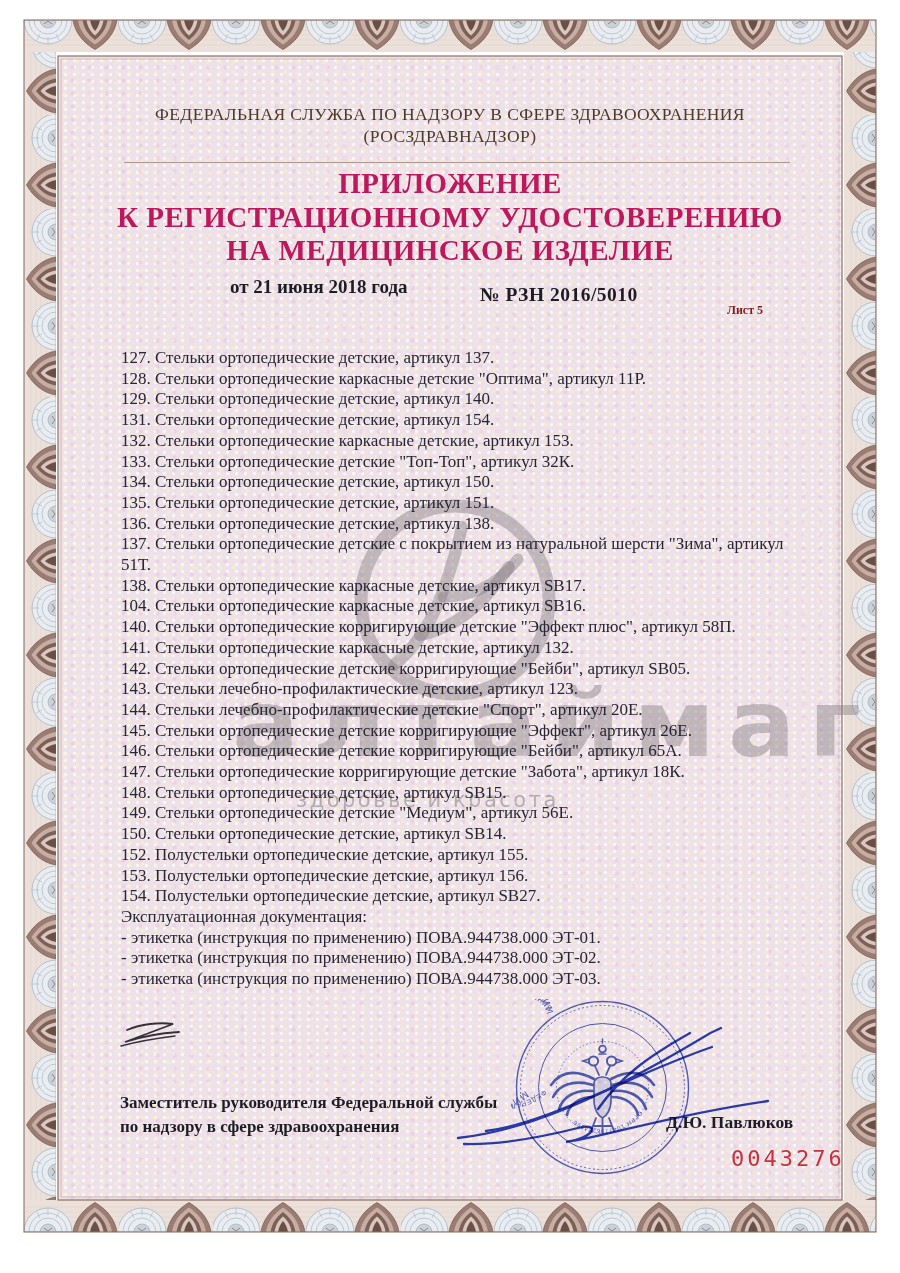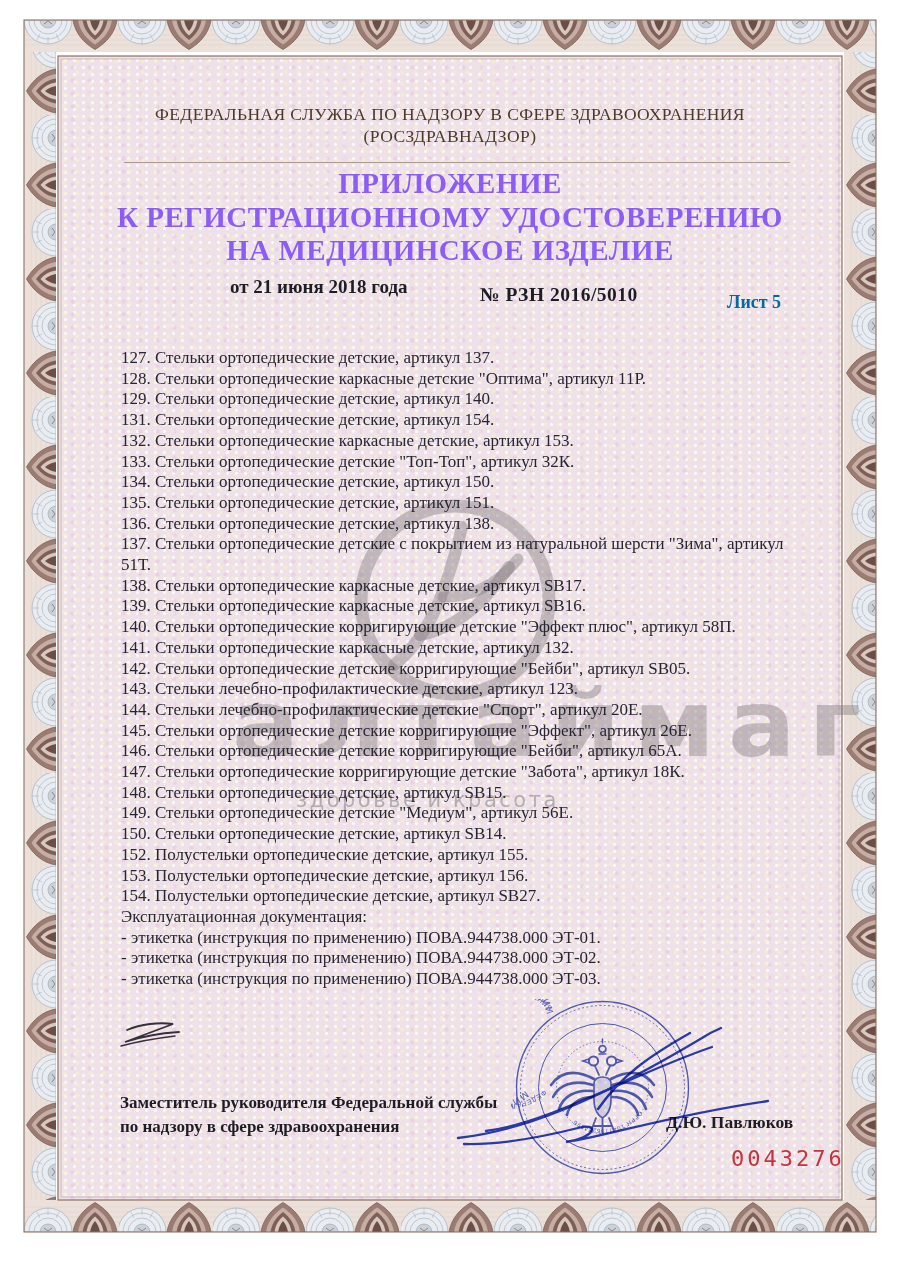--- a/index.html
+++ b/index.html
@@ -12,24 +12,24 @@
       radial-gradient(circle, rgba(255,255,255,.75) 1px, transparent 2.1px),
       #eee2e8;
     background-size:13px 11px,17px 13px,9px 7px,auto;
     background-position:0 0,6px 5px,3px 8px,0 0;}
   .border-svg,.overlay-svg{position:absolute;left:0;top:0;}
   .agency{position:absolute;left:58px;top:103px;width:784px;text-align:center;
           font-size:17.5px;line-height:22px;color:#4c3a27;letter-spacing:.4px;}
   .head-rule{position:absolute;left:124px;top:162px;width:666px;height:0;
              border-top:1.2px solid rgba(118,92,72,.55);}
   .doc-title{position:absolute;left:58px;top:167px;width:784px;text-align:center;
-             font-weight:bold;font-size:29px;line-height:33.5px;color:#8b5cf6;letter-spacing:.5px;}
+             font-weight:bold;font-size:29px;line-height:33.5px;color:#be185d;letter-spacing:.5px;}
   .meta-date{position:absolute;left:230px;top:276px;font-weight:bold;font-size:19px;color:#1e1d26;}
   .meta-number{position:absolute;left:480px;top:284px;font-weight:bold;font-size:19.5px;color:#1e1d26;letter-spacing:.5px;}
-  .meta-sheet{position:absolute;left:727px;top:292px;font-weight:bold;font-size:18px;color:#0369a1;}
+  .meta-sheet{position:absolute;left:727px;top:303px;font-weight:bold;font-size:12px;color:#7f1d1d;}
   .body-text{position:absolute;left:121px;top:348px;width:679px;
              font-size:17px;line-height:20.7px;color:#262531;}
   .list-line{margin:0;}
   .sig-role{position:absolute;left:120px;top:1091px;width:460px;font-weight:bold;
             font-size:17px;line-height:24px;color:#1e1d26;}
   .sig-name{position:absolute;left:666px;top:1112px;font-weight:bold;font-size:17.5px;color:#1e1d26;}
   .serial{position:absolute;left:731px;top:1146px;font-family:"DejaVu Sans Mono",monospace;
           font-size:22px;letter-spacing:3px;color:#c4333e;text-align:right;}
   .wm{position:absolute;pointer-events:none;}
   .wm-brand{left:232px;top:679px;font-family:"DejaVu Sans",sans-serif;font-weight:bold;
@@ -120,21 +120,21 @@
         <div class="list-line">128. Стельки ортопедические каркасные детские "Оптима", артикул 11Р.</div>
         <div class="list-line">129. Стельки ортопедические детские, артикул 140.</div>
         <div class="list-line">131. Стельки ортопедические детские, артикул 154.</div>
         <div class="list-line">132. Стельки ортопедические каркасные детские, артикул 153.</div>
         <div class="list-line">133. Стельки ортопедические детские "Топ-Топ", артикул 32К.</div>
         <div class="list-line">134. Стельки ортопедические детские, артикул 150.</div>
         <div class="list-line">135. Стельки ортопедические детские, артикул 151.</div>
         <div class="list-line">136. Стельки ортопедические детские, артикул 138.</div>
         <div class="list-line">137. Стельки ортопедические детские с покрытием из натуральной шерсти "Зима", артикул 51Т.</div>
         <div class="list-line">138. Стельки ортопедические каркасные детские, артикул SB17.</div>
-        <div class="list-line">139. Стельки ортопедические каркасные детские, артикул SB16.</div>
+        <div class="list-line">104. Стельки ортопедические каркасные детские, артикул SB16.</div>
         <div class="list-line">140. Стельки ортопедические корригирующие детские "Эффект плюс", артикул 58П.</div>
         <div class="list-line">141. Стельки ортопедические каркасные детские, артикул 132.</div>
         <div class="list-line">142. Стельки ортопедические детские корригирующие "Бейби", артикул SB05.</div>
         <div class="list-line">143. Стельки лечебно-профилактические детские, артикул 123.</div>
         <div class="list-line">144. Стельки лечебно-профилактические детские "Спорт", артикул 20Е.</div>
         <div class="list-line">145. Стельки ортопедические детские корригирующие "Эффект", артикул 26Е.</div>
         <div class="list-line">146. Стельки ортопедические детские корригирующие "Бейби", артикул 65А.</div>
         <div class="list-line">147. Стельки ортопедические корригирующие детские "Забота", артикул 18К.</div>
         <div class="list-line">148. Стельки ортопедические детские, артикул SB15.</div>
         <div class="list-line">149. Стельки ортопедические детские "Медиум", артикул 56Е.</div>

